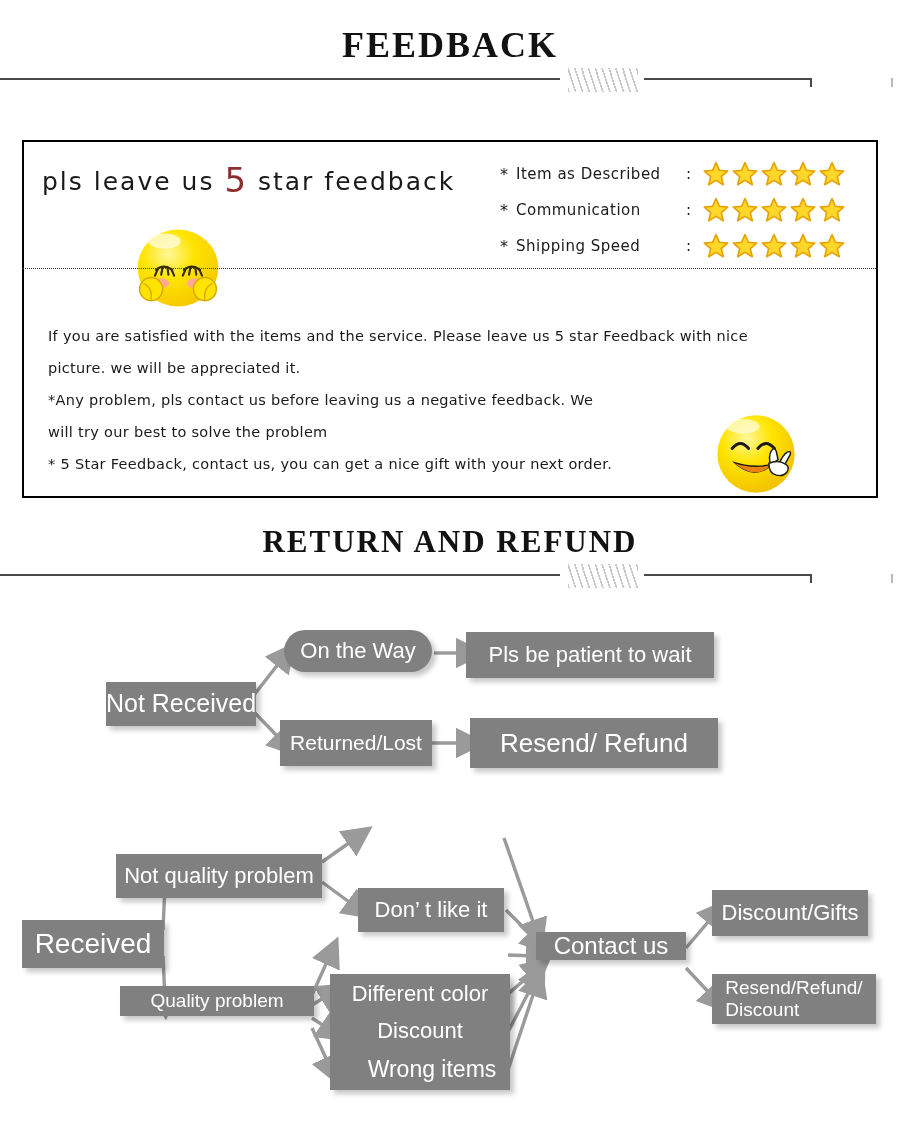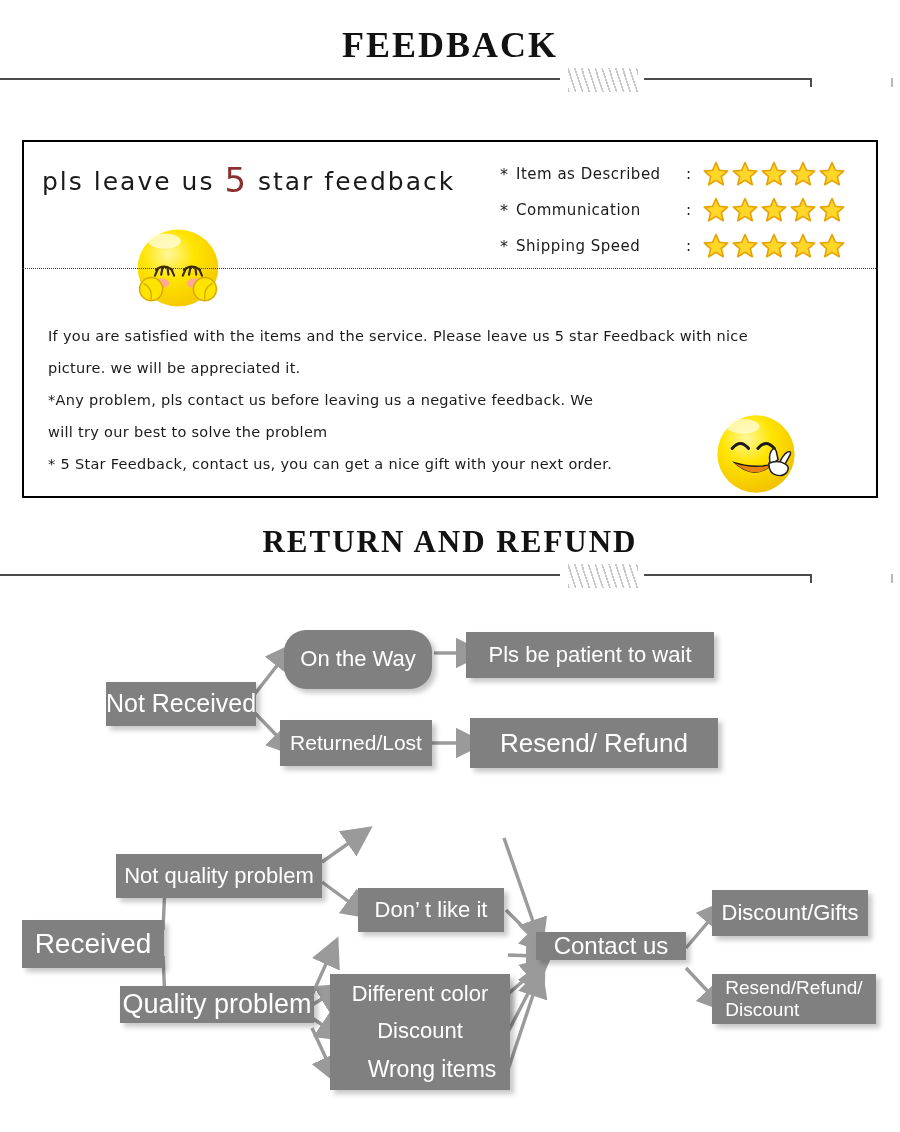--- a/index.html
+++ b/index.html
@@ -308,42 +308,42 @@
         <path d="M508 470 L536 386"></path>
 
         <path d="M686 348 L714 315"></path>
         <path d="M686 368 L714 398"></path>
       </g>
     </svg>
 
   <div class="node" style="left: 106px; top: 82px; width: 150px; height: 44px; font-size: 25px; background: rgb(128, 128, 128); color: rgb(255, 255, 255);">
         <span>Not Received</span>
       </div>
-      <div class="node" style="left: 284px; top: 30px; width: 148px; height: 59px; font-size: 22px; background: rgb(128, 128, 128); color: rgb(255, 255, 255); border-radius: 22px;">
+      <div class="node" style="left: 284px; top: 30px; width: 148px; height: 42px; font-size: 22px; background: rgb(128, 128, 128); color: rgb(255, 255, 255); border-radius: 22px;">
         <span>On the Way</span>
       </div>
       <div class="node" style="left: 466px; top: 32px; width: 248px; height: 46px; font-size: 22px; background: rgb(128, 128, 128); color: rgb(255, 255, 255);">
         <span>Pls be patient to wait</span>
       </div>
       <div class="node" style="left: 280px; top: 120px; width: 152px; height: 46px; font-size: 21px; background: rgb(128, 128, 128); color: rgb(255, 255, 255);">
         <span>Returned/Lost</span>
       </div>
       <div class="node" style="left: 470px; top: 118px; width: 248px; height: 50px; font-size: 26px; background: rgb(128, 128, 128); color: rgb(255, 255, 255);">
         <span>Resend/ Refund</span>
       </div>
       <div class="node" style="left: 22px; top: 320px; width: 142px; height: 48px; font-size: 28px; background: rgb(128, 128, 128); color: rgb(255, 255, 255);">
         <span>Received</span>
       </div>
       <div class="node" style="left: 116px; top: 254px; width: 206px; height: 44px; font-size: 22px; background: rgb(128, 128, 128); color: rgb(255, 255, 255);">
         <span>Not quality problem</span>
       </div>
       <div class="node" style="left: 358px; top: 288px; width: 146px; height: 44px; font-size: 22px; background: rgb(128, 128, 128); color: rgb(255, 255, 255);">
         <span>Don’ t like it</span>
       </div>
-      <div class="node" style="left: 120px; top: 386px; width: 194px; height: 37px; font-size: 27px; background: rgb(128, 128, 128); color: rgb(255, 255, 255);">
+      <div class="node" style="left: 120px; top: 386px; width: 194px; height: 30px; font-size: 19px; background: rgb(128, 128, 128); color: rgb(255, 255, 255);">
         <span>Quality problem</span>
       </div>
       <div class="node" style="left: 330px; top: 334px; width: 180px; height: 40px; font-size: 21px; background: rgb(128, 128, 128); color: rgb(255, 255, 255); margin-top: 48px;">
         <span>Broken/Defective</span>
       </div>
       <div class="node" style="left: 330px; top: 374px; width: 180px; height: 40px; font-size: 22px; background: rgb(128, 128, 128); color: rgb(255, 255, 255);">
         <span>Different color</span>
       </div>
       <div class="node" style="left: 330px; top: 412px; width: 180px; height: 38px; font-size: 22px; background: rgb(128, 128, 128); color: rgb(255, 255, 255);">
         <span>Discount</span>

